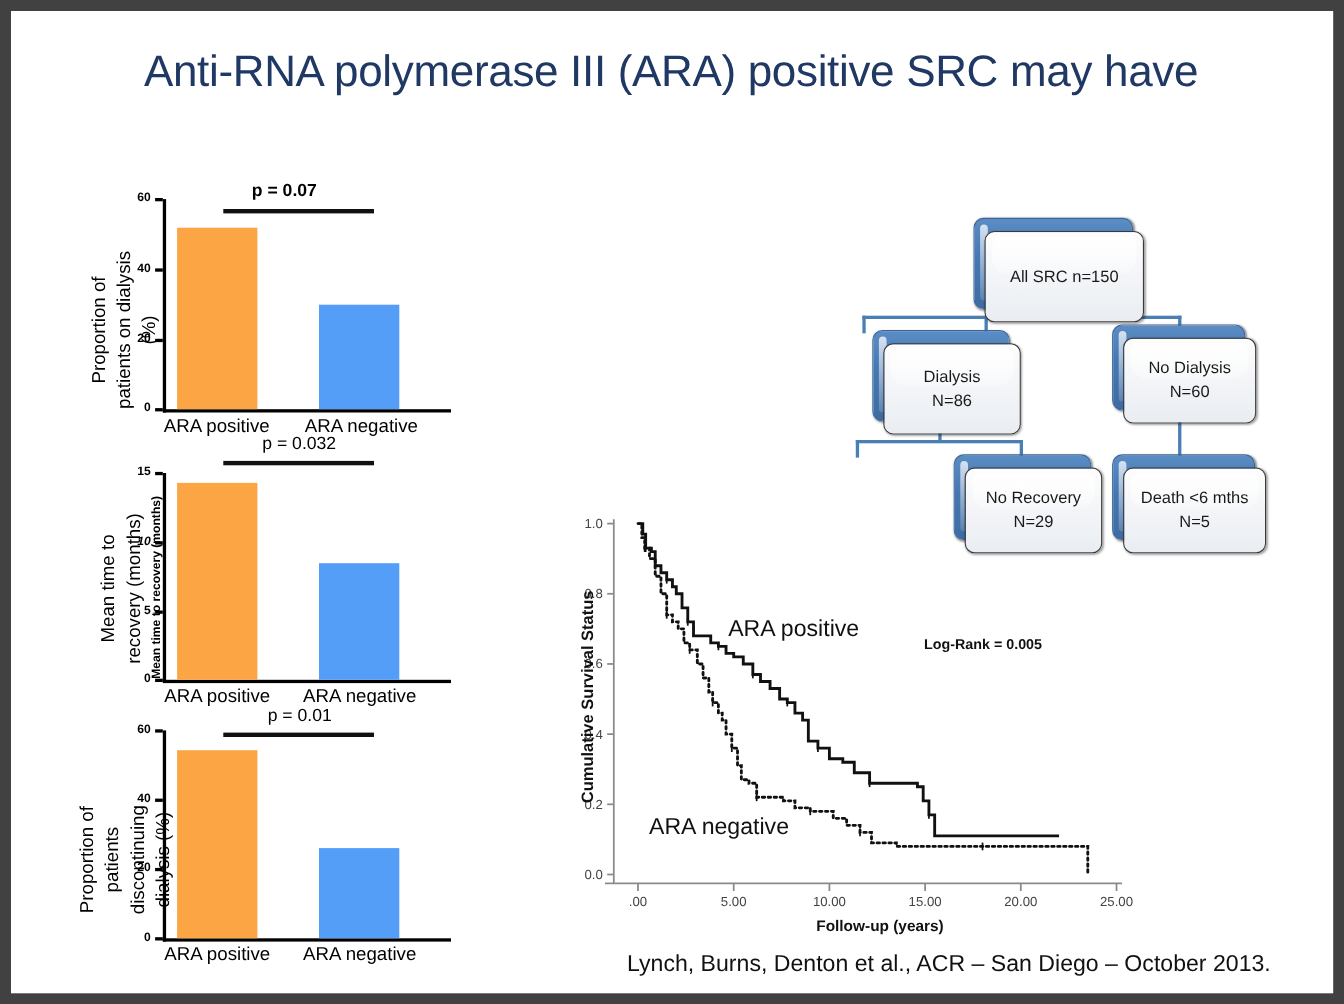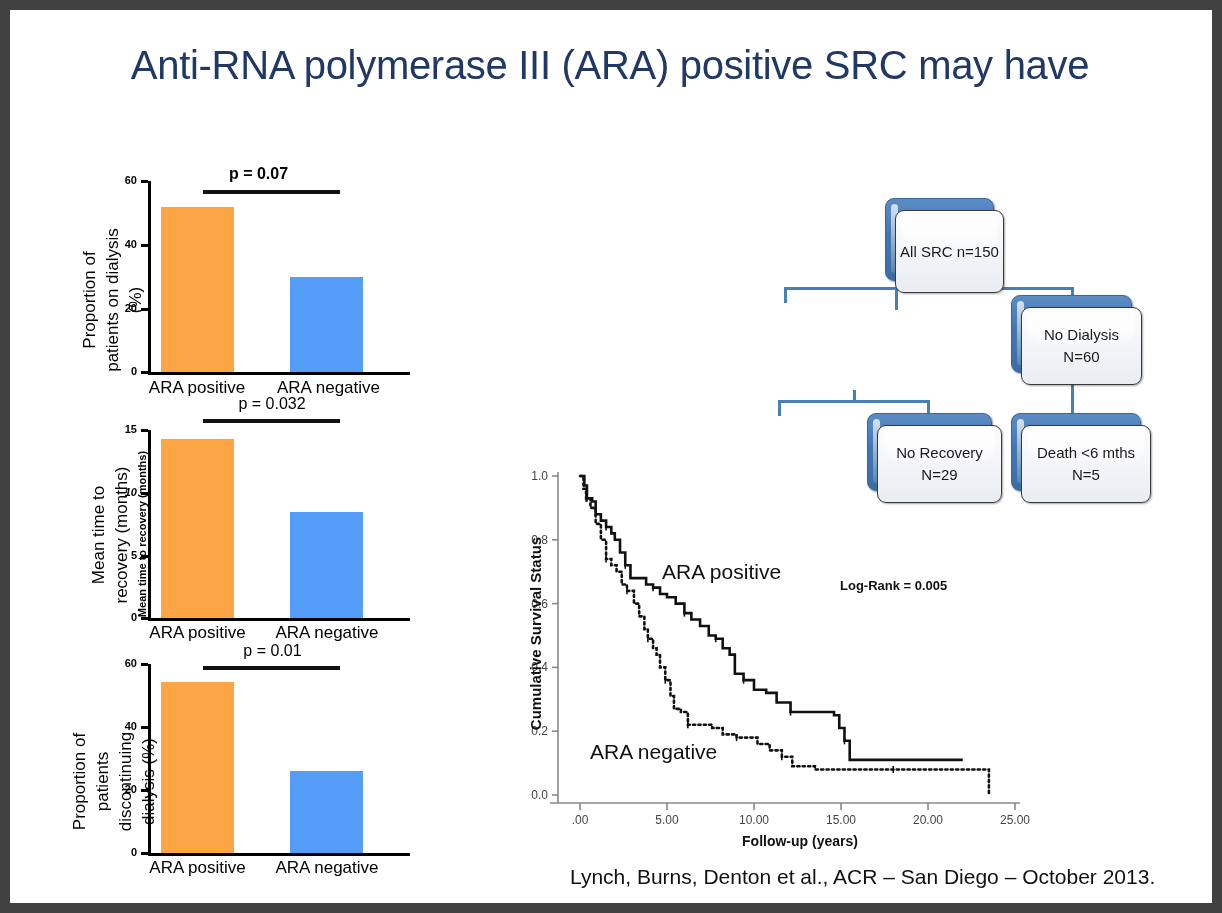--- a/index.html
+++ b/index.html
@@ -206,27 +206,34 @@
     <div class="conn" style="left:84px;top:97px;width:3px;height:16px;"></div>
     <div class="conn" style="left:371px;top:97px;width:3px;height:16px;"></div>
 
     <div class="conn" style="left:153px;top:200px;width:3px;height:12px;"></div>
     <div class="conn" style="left:78px;top:210px;width:152px;height:3px;"></div>
     <div class="conn" style="left:78px;top:210px;width:3px;height:16px;"></div>
     <div class="conn" style="left:227px;top:210px;width:3px;height:16px;"></div>
 
     <div class="conn" style="left:371px;top:190px;width:3px;height:37px;"></div>
 
-    <div class="node" style="left:185px;top:8px;width:119px;height:95px;">
+    <div class="node" style="left:185px;top:8px;width:155px;height:95px;">
       <div class="back"></div>
       <div class="front">
         <div class="txt">All SRC n=150</div>
       </div>
     </div>
 
+    <div class="node" style="left:93px;top:110px;width:135px;height:95px;">
+      <div class="back"></div>
+      <div class="front">
+        <div class="txt">Dialysis</div>
+        <div class="txt">N=86</div>
+      </div>
+    </div>
 
     <div class="node" style="left:311px;top:105px;width:131px;height:90px;">
       <div class="back"></div>
       <div class="front">
         <div class="txt">No Dialysis</div>
         <div class="txt">N=60</div>
       </div>
     </div>
 
 

